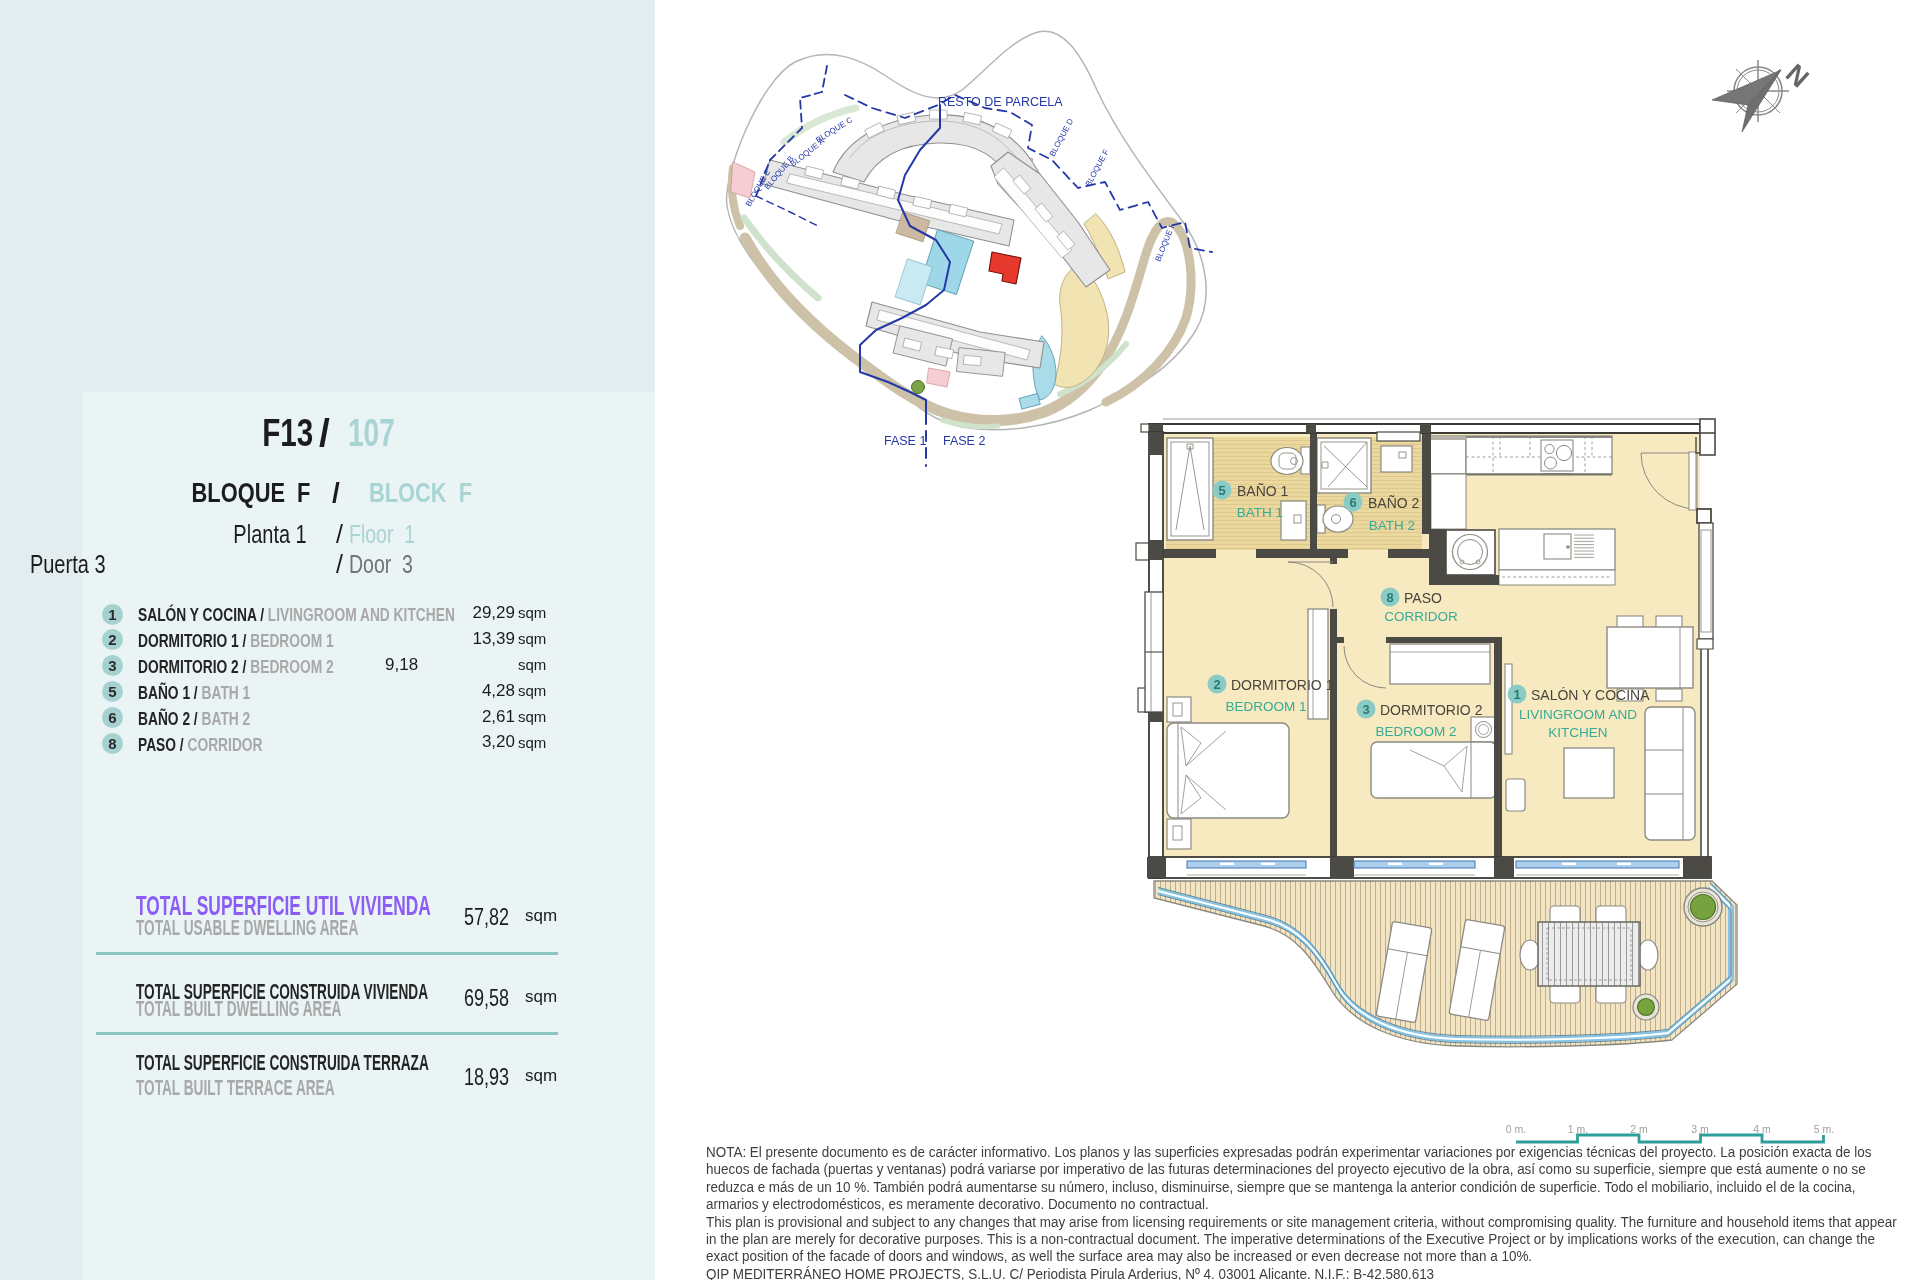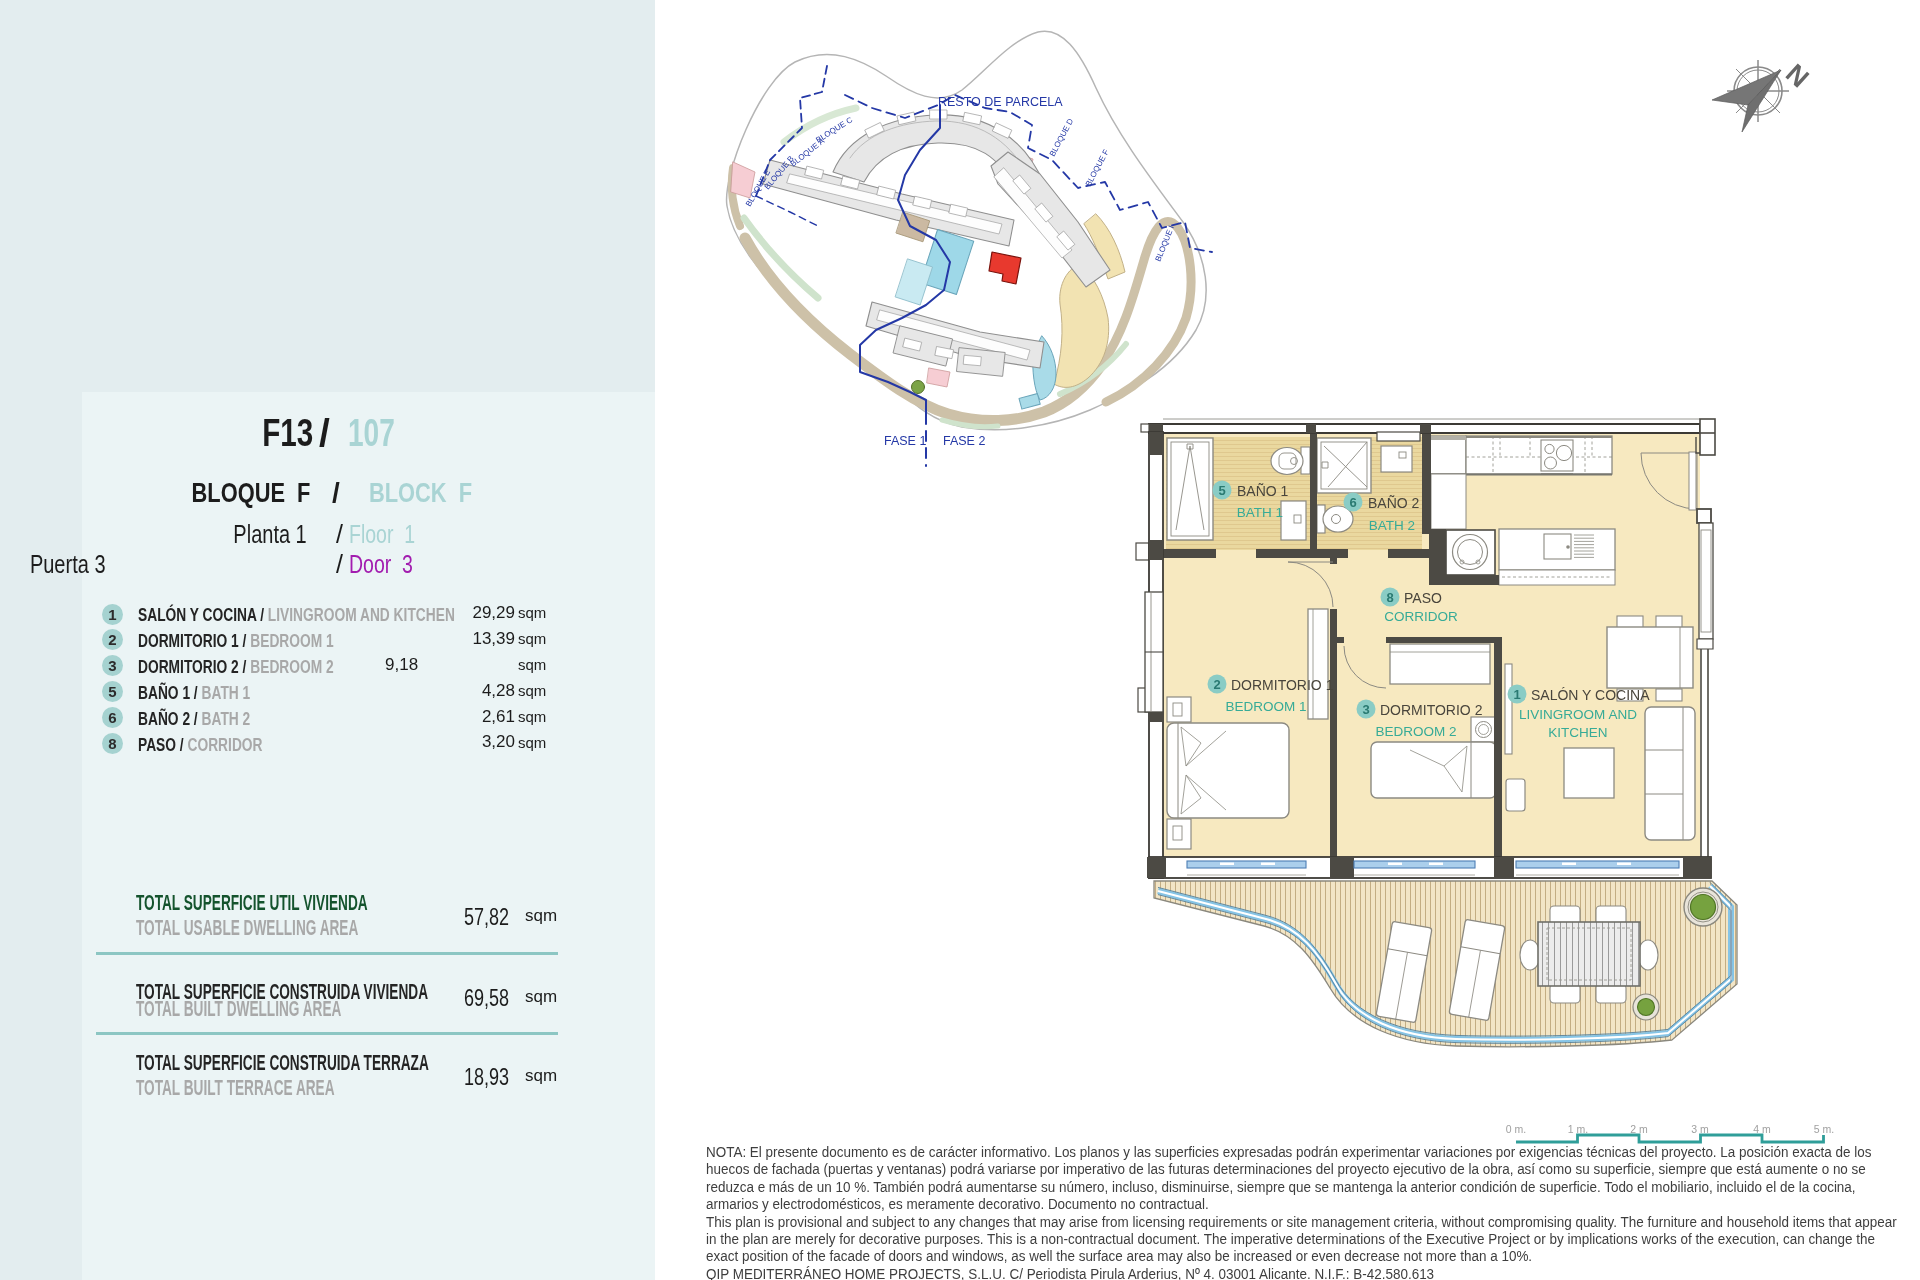--- a/index.html
+++ b/index.html
@@ -23,21 +23,21 @@
 <div class="abs" style="left:0;top:477px;width:310px;text-align:right;font-size:28px;font-weight:bold;color:#1c1c1c;"><span class="cr" style="transform:scaleX(0.78);">BLOQUE&nbsp;&nbsp;F</span></div>
 <div class="abs" style="left:332px;top:477px;font-size:28px;font-weight:bold;color:#1c1c1c;">/</div>
 <div class="abs" style="left:369px;top:477px;font-size:28px;font-weight:bold;color:#a9d4d4;"><span class="cl" style="transform:scaleX(0.78);">BLOCK&nbsp;&nbsp;F</span></div>
 
 <div class="abs" style="left:0;top:520px;width:307px;text-align:right;font-size:25px;color:#1c1c1c;"><span class="cr" style="transform:scaleX(0.80);">Planta 1</span></div>
 <div class="abs" style="left:336px;top:520px;font-size:25px;color:#1c1c1c;">/</div>
 <div class="abs" style="left:349px;top:520px;font-size:25px;color:#a9d4d4;"><span class="cl" style="transform:scaleX(0.78);">Floor&nbsp;&nbsp;1</span></div>
 
 <div class="abs" style="left:0;top:550px;width:307px;text-align:left;font-size:25px;color:#1c1c1c;margin-left:11px;"><span class="cr" style="transform:scaleX(0.80);">Puerta 3</span></div>
 <div class="abs" style="left:336px;top:550px;font-size:25px;color:#1c1c1c;">/</div>
-<div class="abs" style="left:349px;top:550px;font-size:25px;color:#a21caf;"><span class="cl" style="transform:scaleX(0.78);">Door&nbsp;&nbsp;3</span></div>
+<div class="abs" style="left:349px;top:550px;font-size:25px;color:#737373;"><span class="cl" style="transform:scaleX(0.78);">Door&nbsp;&nbsp;3</span></div>
 
 <div class="abs" style="left:102px;top:604px;width:21px;height:21px;border-radius:50%;background:#a5d2d0;color:#2c2c2c;font-size:15px;font-weight:bold;text-align:center;line-height:21px;">1</div>
 <div class="abs" style="left:138px;top:604px;font-size:19px;font-weight:bold;color:#242424;"><span class="cl" style="transform:scaleX(0.725);">SALÓN Y COCINA / <span style="color:#a8a8a8;">LIVINGROOM AND KITCHEN</span></span></div>
 <div class="abs" style="left:385px;top:603px;width:130px;text-align:right;font-size:17px;color:#1c1c1c;">29,29</div>
 <div class="abs" style="left:518px;top:604px;font-size:15px;color:#1c1c1c;">sqm</div>
 
 <div class="abs" style="left:102px;top:629px;width:21px;height:21px;border-radius:50%;background:#a5d2d0;color:#2c2c2c;font-size:15px;font-weight:bold;text-align:center;line-height:21px;">2</div>
 <div class="abs" style="left:138px;top:630px;font-size:19px;font-weight:bold;color:#242424;"><span class="cl" style="transform:scaleX(0.725);">DORMITORIO 1 / <span style="color:#a8a8a8;">BEDROOM 1</span></span></div>
 <div class="abs" style="left:385px;top:629px;width:130px;text-align:right;font-size:17px;color:#1c1c1c;">13,39</div>
 <div class="abs" style="left:518px;top:630px;font-size:15px;color:#1c1c1c;">sqm</div>
@@ -55,21 +55,21 @@
 <div class="abs" style="left:102px;top:707px;width:21px;height:21px;border-radius:50%;background:#a5d2d0;color:#2c2c2c;font-size:15px;font-weight:bold;text-align:center;line-height:21px;">6</div>
 <div class="abs" style="left:138px;top:708px;font-size:19px;font-weight:bold;color:#242424;"><span class="cl" style="transform:scaleX(0.725);">BAÑO 2 / <span style="color:#a8a8a8;">BATH 2</span></span></div>
 <div class="abs" style="left:385px;top:707px;width:130px;text-align:right;font-size:17px;color:#1c1c1c;">2,61</div>
 <div class="abs" style="left:518px;top:708px;font-size:15px;color:#1c1c1c;">sqm</div>
 
 <div class="abs" style="left:102px;top:733px;width:21px;height:21px;border-radius:50%;background:#a5d2d0;color:#2c2c2c;font-size:15px;font-weight:bold;text-align:center;line-height:21px;">8</div>
 <div class="abs" style="left:138px;top:734px;font-size:19px;font-weight:bold;color:#242424;"><span class="cl" style="transform:scaleX(0.725);">PASO / <span style="color:#a8a8a8;">CORRIDOR</span></span></div>
 <div class="abs" style="left:385px;top:732px;width:130px;text-align:right;font-size:17px;color:#1c1c1c;">3,20</div>
 <div class="abs" style="left:518px;top:734px;font-size:15px;color:#1c1c1c;">sqm</div>
 
-<div class="abs" style="left:136px;top:890px;font-size:22px;font-weight:bold;color:#14532d;"><span class="cl" style="transform:scaleX(0.62);">TOTAL SUPERFICIE UTIL VIVIENDA</span></div>
+<div class="abs" style="left:136px;top:890px;font-size:28px;font-weight:bold;color:#8b5cf6;"><span class="cl" style="transform:scaleX(0.62);">TOTAL SUPERFICIE UTIL VIVIENDA</span></div>
 <div class="abs" style="left:136px;top:915px;font-size:22px;font-weight:bold;color:#a8a8a8;"><span class="cl" style="transform:scaleX(0.62);">TOTAL USABLE DWELLING AREA</span></div>
 <div class="abs" style="left:379px;top:903px;width:130px;text-align:right;font-size:24px;color:#1c1c1c;"><span class="cr" style="transform:scaleX(0.75);">57,82</span></div>
 <div class="abs" style="left:525px;top:906px;font-size:17px;color:#1c1c1c;">sqm</div>
 
 <div class="abs" style="left:96px;top:952px;width:462px;height:3px;background:#8cc6c3;"></div>
 
 <div class="abs" style="left:136px;top:971px;font-size:22px;font-weight:bold;color:#242424;margin-top:8px;"><span class="cl" style="transform:scaleX(0.62);">TOTAL SUPERFICIE CONSTRUIDA VIVIENDA</span></div>
 <div class="abs" style="left:136px;top:996px;font-size:22px;font-weight:bold;color:#a8a8a8;"><span class="cl" style="transform:scaleX(0.62);">TOTAL BUILT DWELLING AREA</span></div>
 <div class="abs" style="left:379px;top:984px;width:130px;text-align:right;font-size:24px;color:#1c1c1c;"><span class="cr" style="transform:scaleX(0.75);">69,58</span></div>
 <div class="abs" style="left:525px;top:987px;font-size:17px;color:#1c1c1c;">sqm</div>

